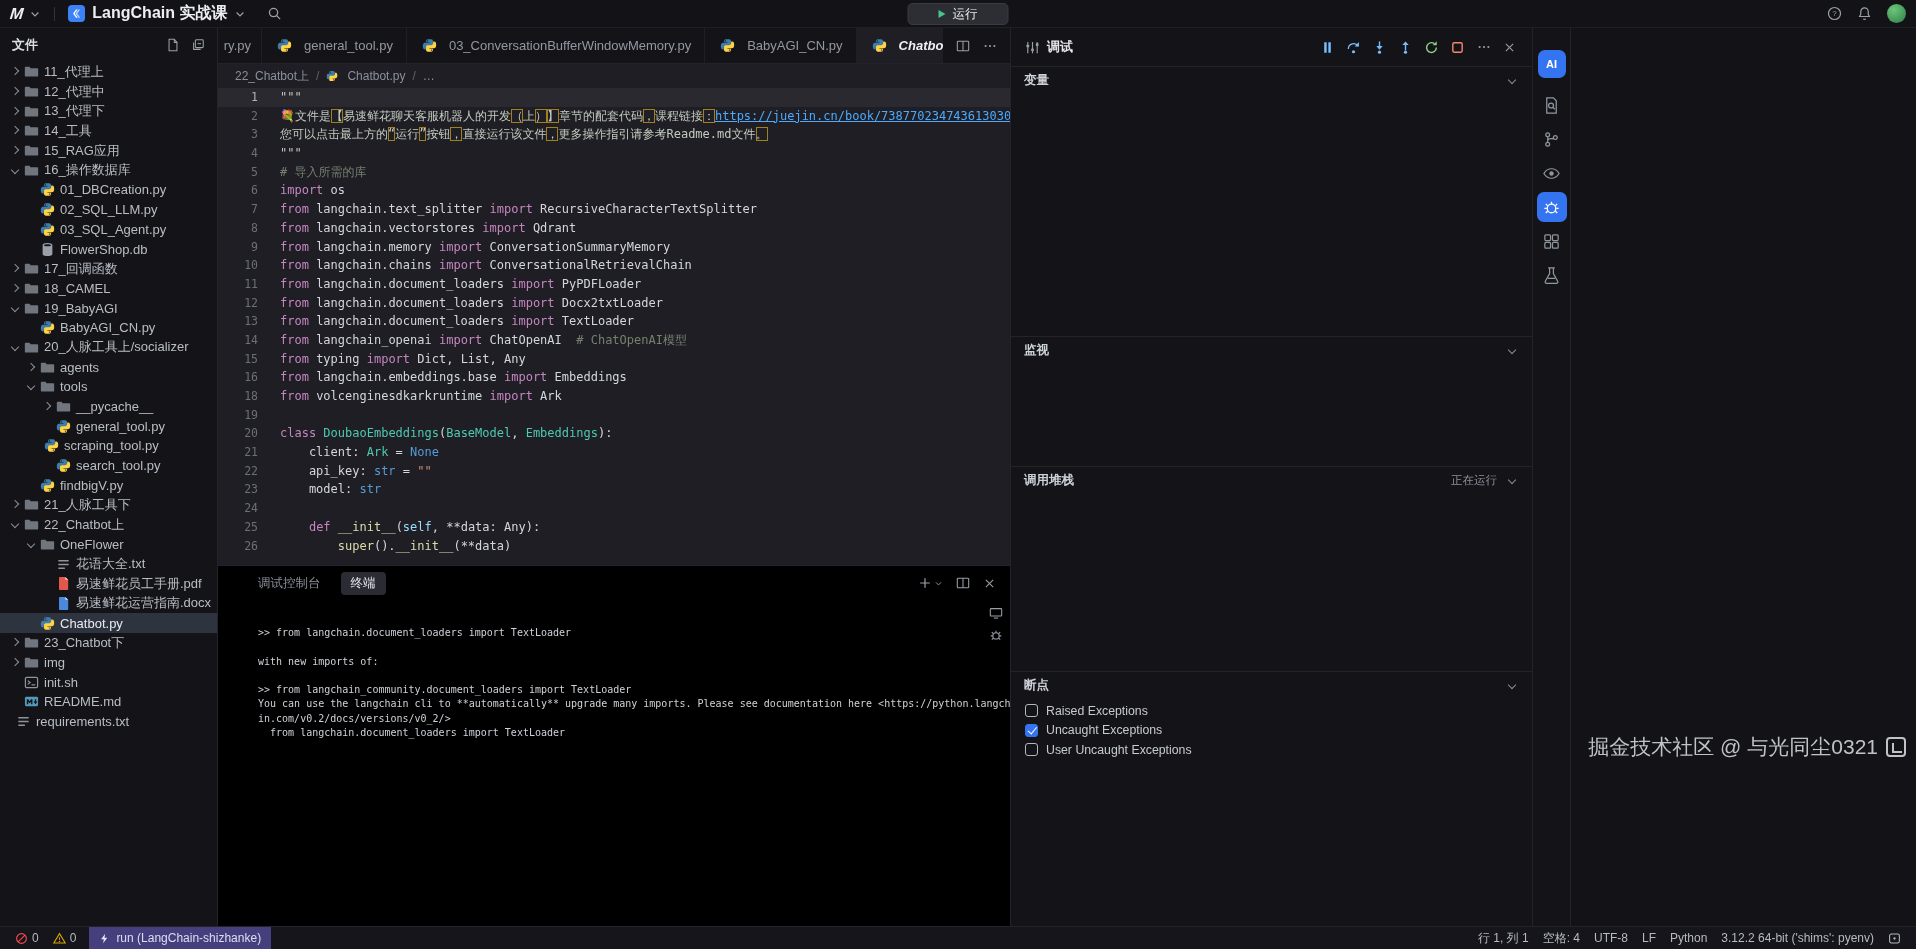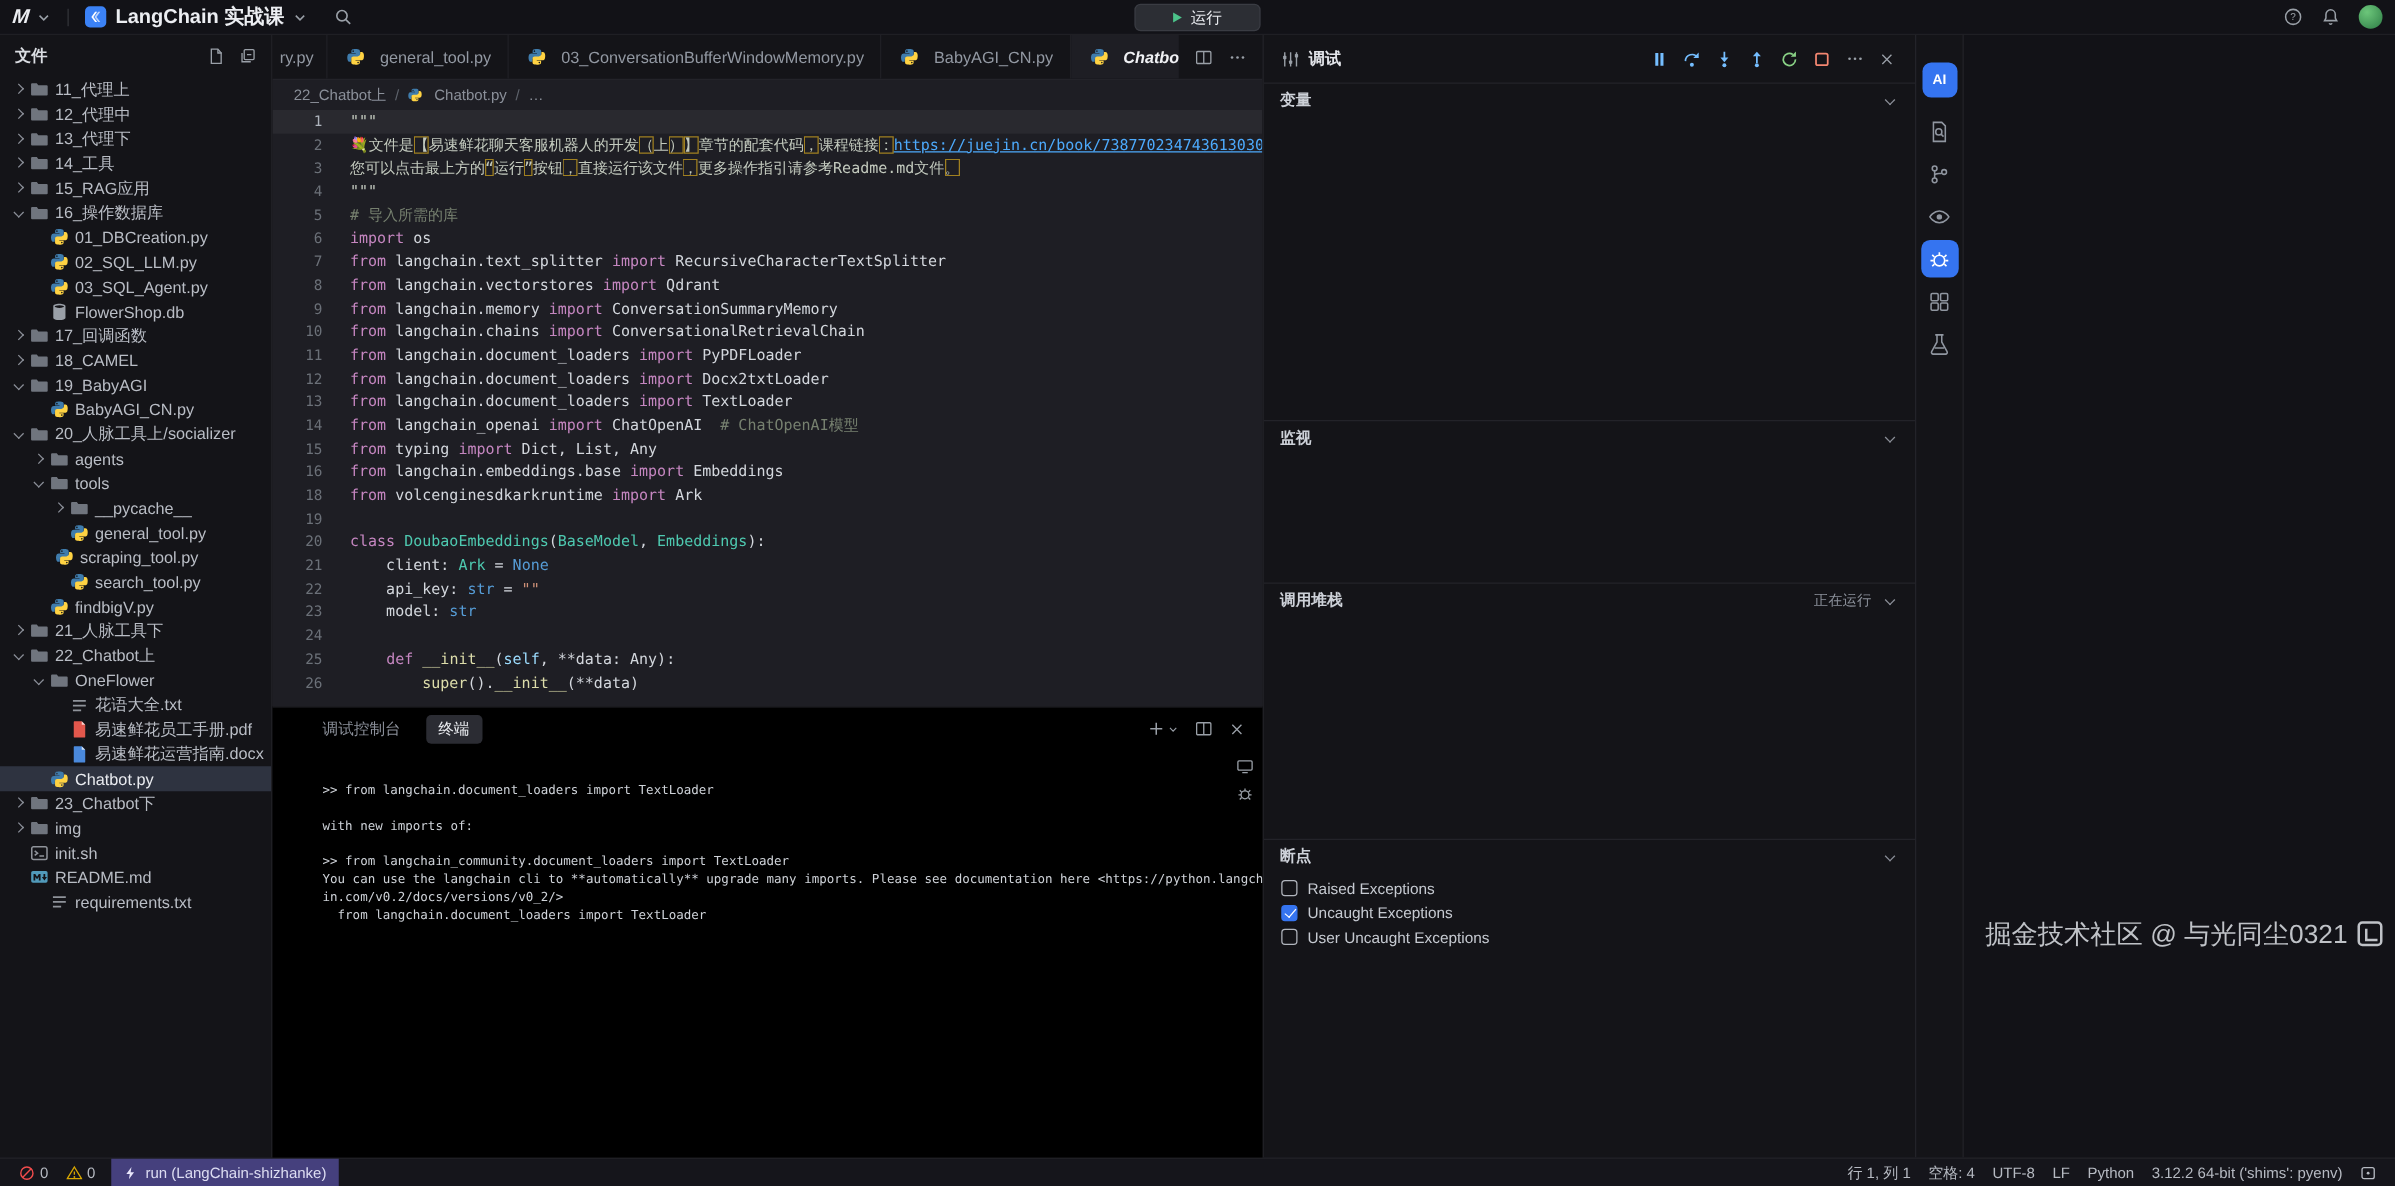--- a/index.html
+++ b/index.html
@@ -501,21 +501,21 @@
           <div class="tree-row" style="padding-left: 8px;">
             <span class="chev"></span>
             <span class="ficon">
               <svg viewBox="0 0 16 16">
                 <rect x="1" y="3" width="14" height="10" rx="1.5" fill="#519aba"></rect>
                 <path fill="#141418" d="M3 11V5.5h1.5L6 7.8l1.5-2.3H9V11H7.5V8l-1.5 2-1.5-2v3zM11.5 5.5H13V8h1.5l-2.2 3-2.2-3h1.4z"></path>
               </svg>
             </span>
             <span class="flabel">README.md</span>
           </div>
-          <div class="tree-row" style="padding-left: 24px;">
+          <div class="tree-row" style="padding-left: 0;">
             <span class="chev"></span>
             <span class="ficon">
               <svg viewBox="0 0 16 16">
                 <path fill="none" stroke="#8f939a" stroke-width="1.4" d="M2.5 4h11M2.5 8h11M2.5 12h7"></path>
               </svg>
             </span>
             <span class="flabel">requirements.txt</span>
           </div>
         </div>
     </aside>

